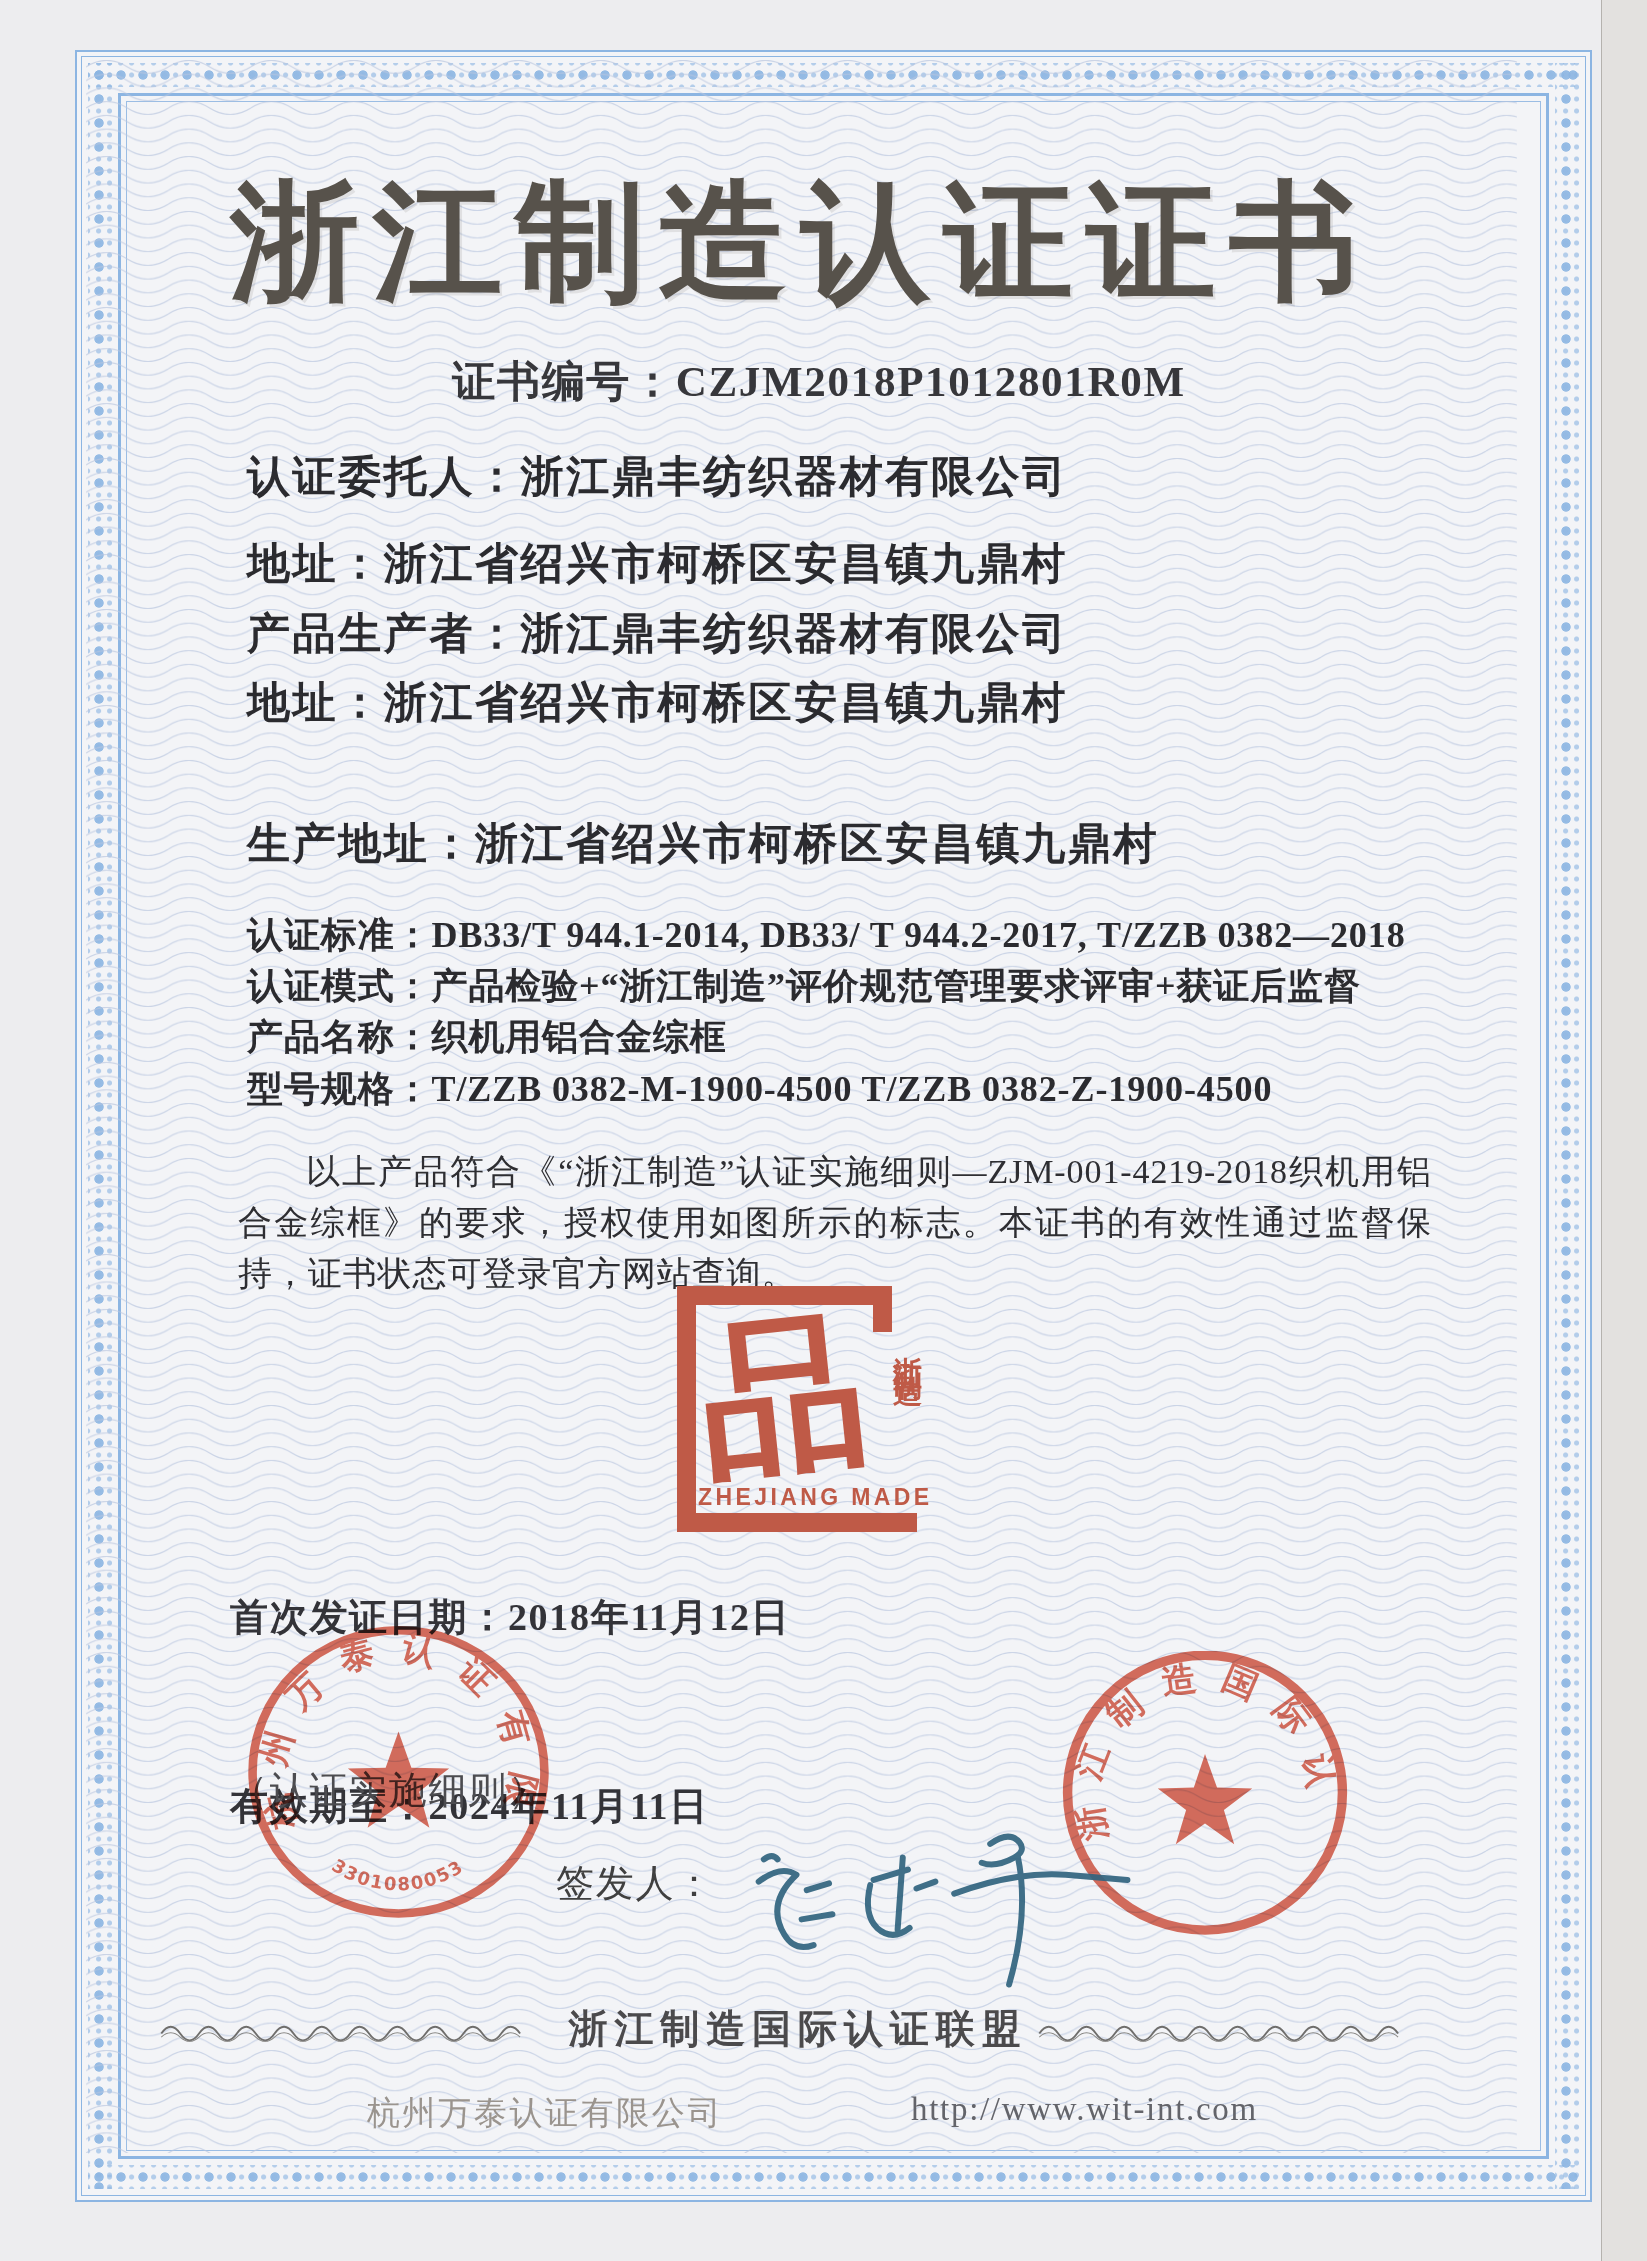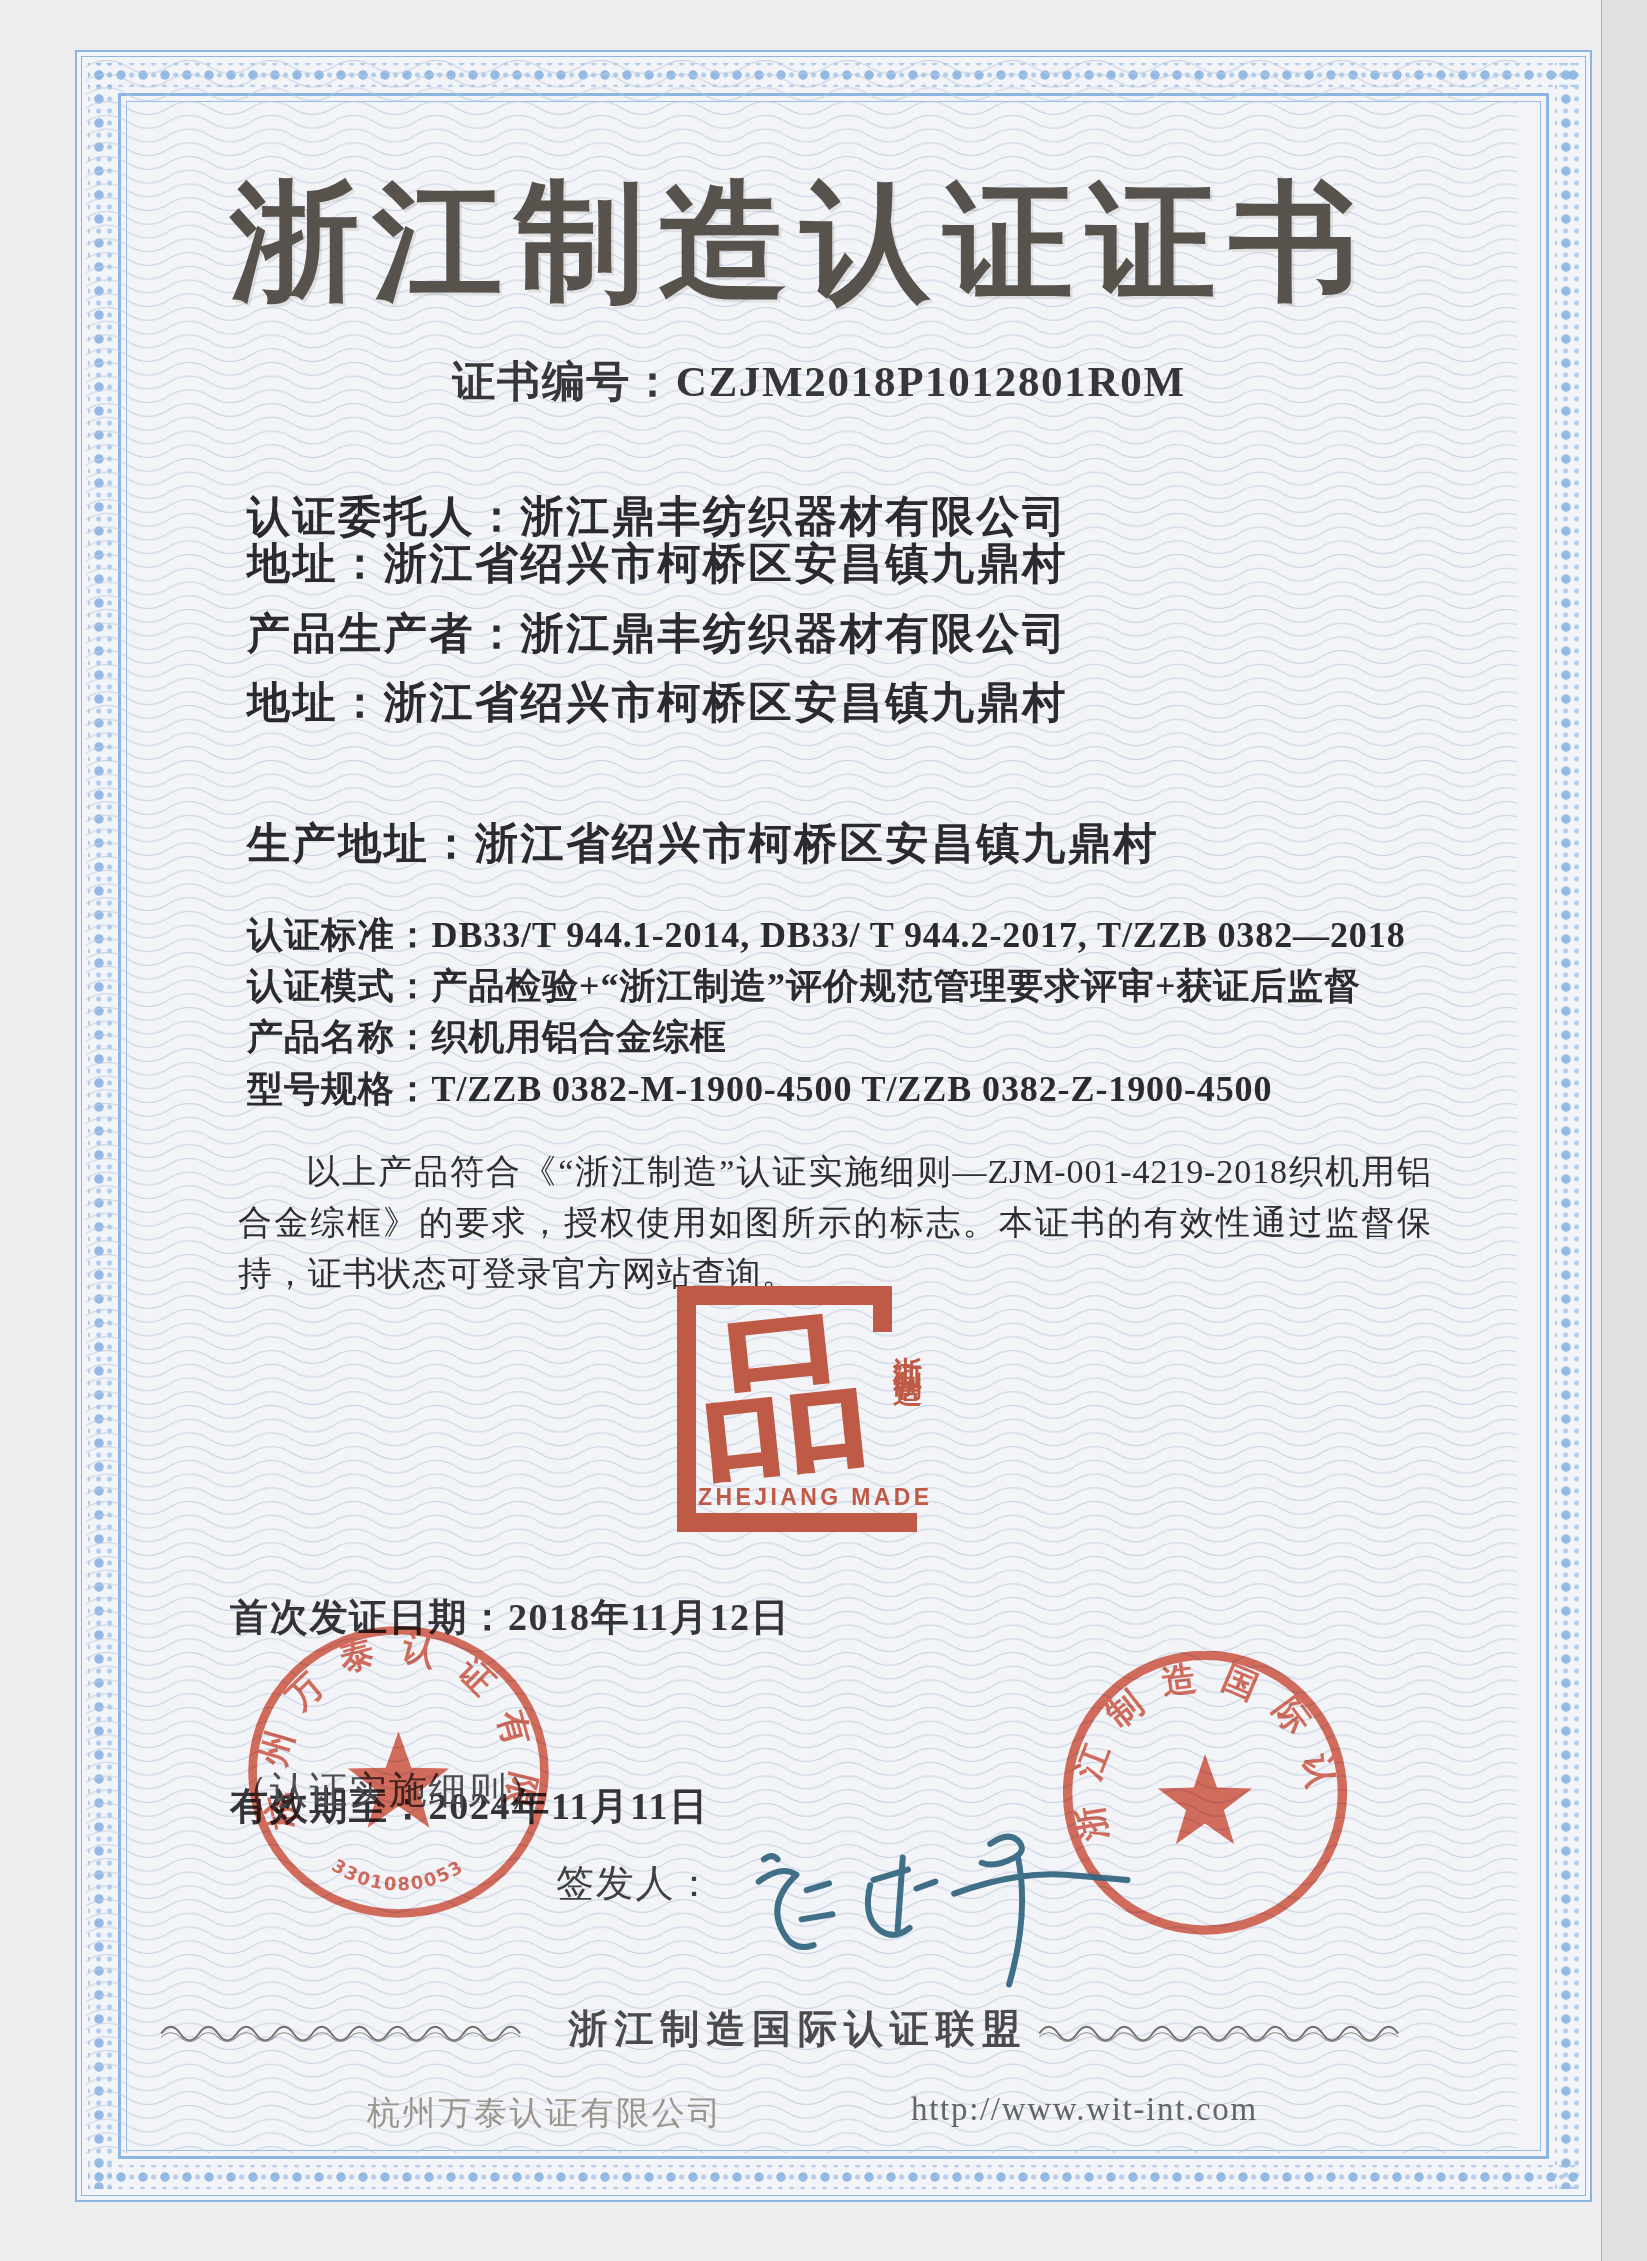--- a/index.html
+++ b/index.html
@@ -144,21 +144,21 @@
         <path d="M0 8 C 16 -2, 32 -2, 48 8 S 80 18, 96 8" fill="none" stroke="#b9c6df" stroke-width="1.4"></path>
       </pattern>
     </defs>
     <rect width="100%" height="100%" fill="url(#wv)" opacity="0.7"></rect>
   </svg>
 
   <div class="title">浙江制造认证证书</div>
 
   <div class="certno"><span>证书编号：</span><span>CZJM2018P1012801R0M</span></div>
 
-  <div class="field-row" style="top:488px"><span>认证委托人：</span><span>浙江鼎丰纺织器材有限公司</span></div>
+  <div class="field-row" style="top:448px"><span>认证委托人：</span><span>浙江鼎丰纺织器材有限公司</span></div>
   <div class="field-row" style="top:535px"><span>地址：</span><span>浙江省绍兴市柯桥区安昌镇九鼎村</span></div>
   <div class="field-row" style="top:605px"><span>产品生产者：</span><span>浙江鼎丰纺织器材有限公司</span></div>
   <div class="field-row" style="top:674px"><span>地址：</span><span>浙江省绍兴市柯桥区安昌镇九鼎村</span></div>
   <div class="field-row" style="top:815px"><span>生产地址：</span><span>浙江省绍兴市柯桥区安昌镇九鼎村</span></div>
 
   <div class="spec-row" style="top:911px"><span>认证标准：</span><span>DB33/T 944.1-2014, DB33/ T 944.2-2017, T/ZZB 0382—2018</span></div>
   <div class="spec-row" style="top:1013px"><span>产品名称：</span><span>织机用铝合金综框</span></div>
   <div class="spec-row" style="top:962px"><span>认证模式：</span><span>产品检验+“浙江制造”评价规范管理要求评审+获证后监督</span></div>
   <div class="spec-row" style="top:1065px"><span>型号规格：</span><span>T/ZZB 0382-M-1900-4500 T/ZZB 0382-Z-1900-4500</span></div>
 

